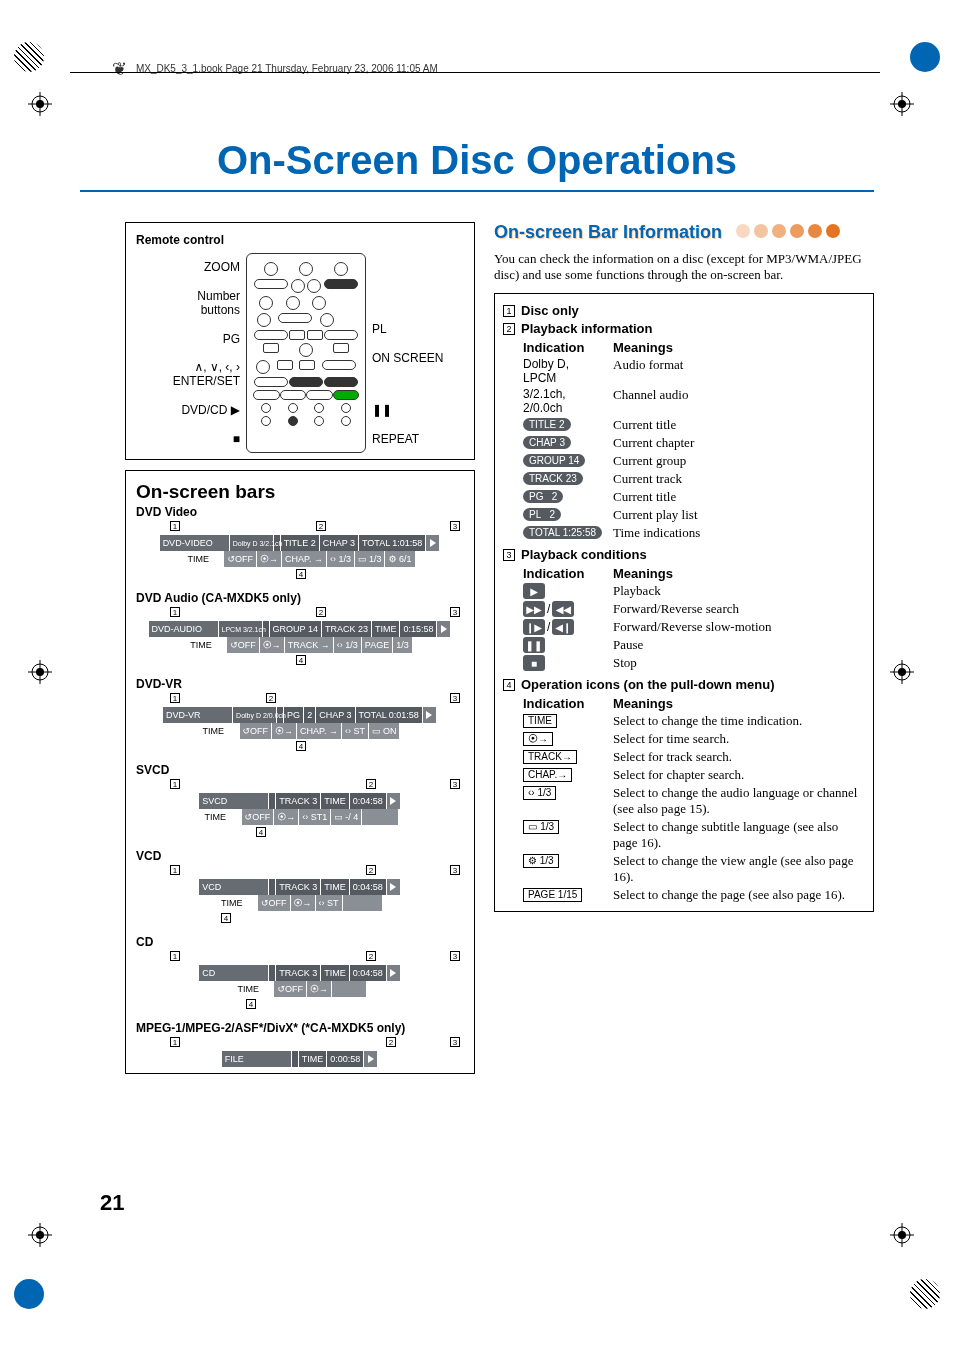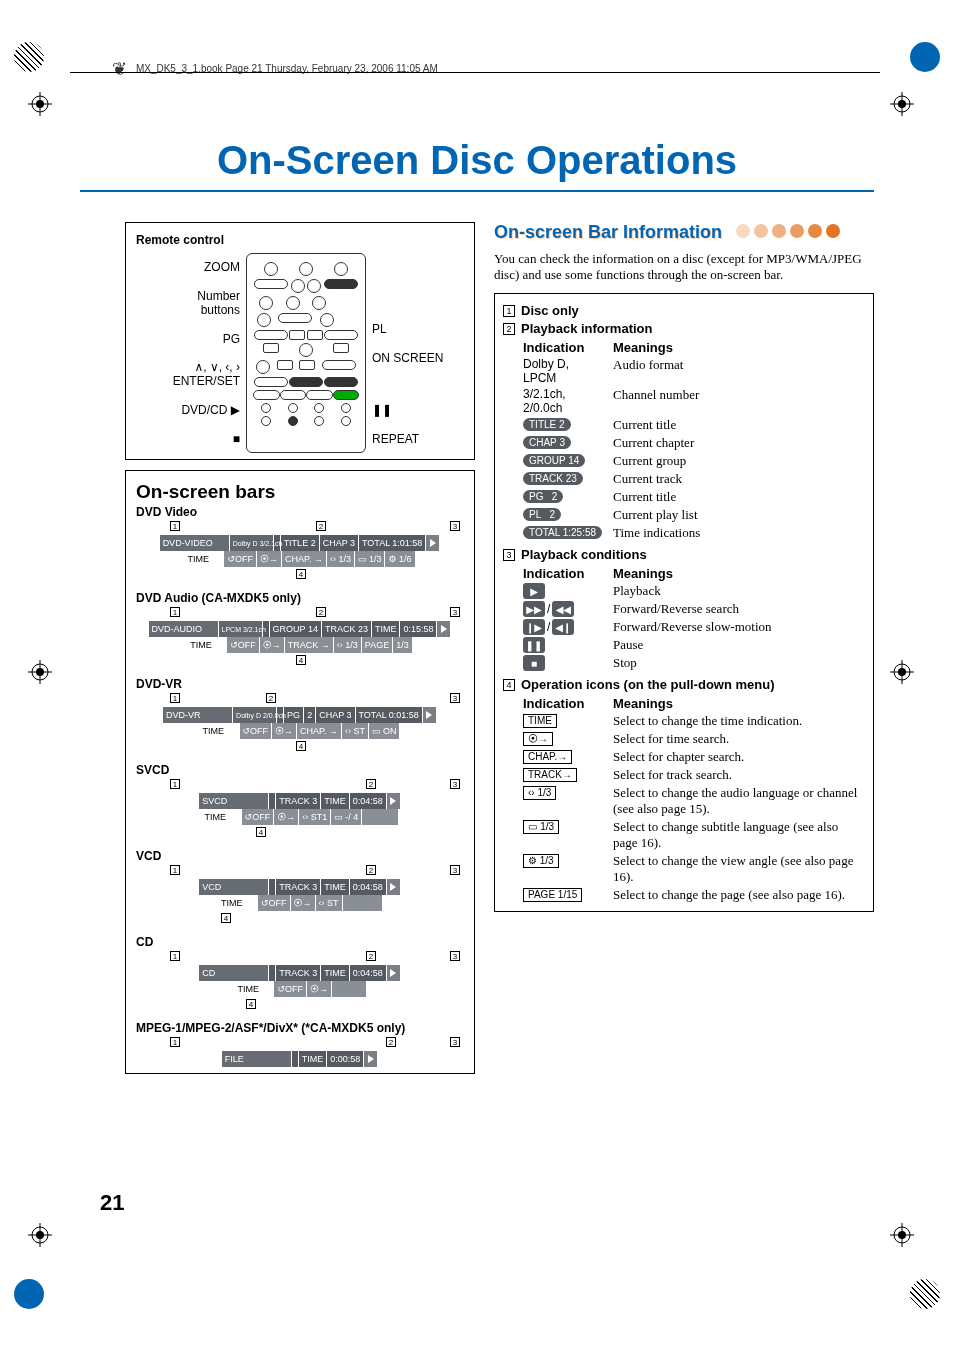--- a/index.html
+++ b/index.html
@@ -242,21 +242,21 @@
               <span class="bar-tri"></span>
             </div>
         </div>
         <div class="bar-row bar-med">
           <div style="width:40px;background:#fff;color:#000;">TIME</div>
           <div>↺OFF</div>
           <div>⦿→</div>
           <div>CHAP. →</div>
           <div>‹› 1/3</div>
           <div>▭ 1/3</div>
-          <div>⚙ 1/6</div>
+          <div>⚙ 6/1</div>
         </div>
       </div>
       <div class="num-below">
           <div class="num-box" style="left:160px;top:2px">4</div>
         </div>
     </div>
 
     <div class="bar-block">
       <div class="bar-block-title">DVD Audio (CA-MXDK5 only)</div>
       <div class="num-row">
@@ -463,21 +463,21 @@
         <div class="c1">Indication</div>
         <div class="c2" style="font-family:Arial,sans-serif">Meanings</div>
       </div>
     <div id="tbl2">
         <div class="tbl-row">
           <div class="c1"><span style="font-size:12px">Dolby D,<br>LPCM</span></div>
           <div class="c2">Audio format</div>
         </div>
         <div class="tbl-row">
           <div class="c1"><span style="font-size:12px">3/2.1ch,<br>2/0.0ch</span></div>
-          <div class="c2">Channel number</div>
+          <div class="c2">Channel audio</div>
         </div>
         <div class="tbl-row">
           <div class="c1"><span class="ind-pill">TITLE 2</span></div>
           <div class="c2">Current title</div>
         </div>
         <div class="tbl-row">
           <div class="c1"><span class="ind-pill">CHAP 3</span></div>
           <div class="c2">Current chapter</div>
         </div>
         <div class="tbl-row">
@@ -544,28 +544,28 @@
     <div id="tbl4">
         <div class="tbl-row">
           <div class="c1"><span class="ind-box">TIME</span></div>
           <div class="c2">Select to change the time indication.</div>
         </div>
         <div class="tbl-row">
           <div class="c1"><span class="ind-box">⦿→</span></div>
           <div class="c2">Select for time search.</div>
         </div>
         <div class="tbl-row">
+          <div class="c1"><span class="ind-box">TRACK→</span></div>
+          <div class="c2">Select for track search.</div>
+        </div>
+        <div class="tbl-row">
           <div class="c1"><span class="ind-box">CHAP.→</span></div>
           <div class="c2">Select for chapter search.</div>
         </div>
         <div class="tbl-row">
-          <div class="c1"><span class="ind-box">TRACK→</span></div>
-          <div class="c2">Select for track search.</div>
-        </div>
-        <div class="tbl-row">
           <div class="c1"><span class="ind-box">‹› 1/3</span></div>
           <div class="c2">Select to change the audio language or channel (see also page 15).</div>
         </div>
         <div class="tbl-row">
           <div class="c1"><span class="ind-box">▭ 1/3</span></div>
           <div class="c2">Select to change subtitle language (see also page 16).</div>
         </div>
         <div class="tbl-row">
           <div class="c1"><span class="ind-box">⚙ 1/3</span></div>
           <div class="c2">Select to change the view angle (see also page 16).</div>

